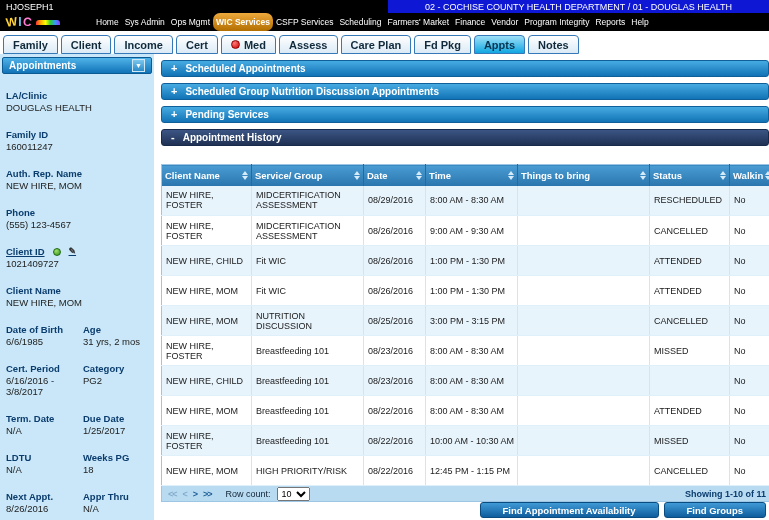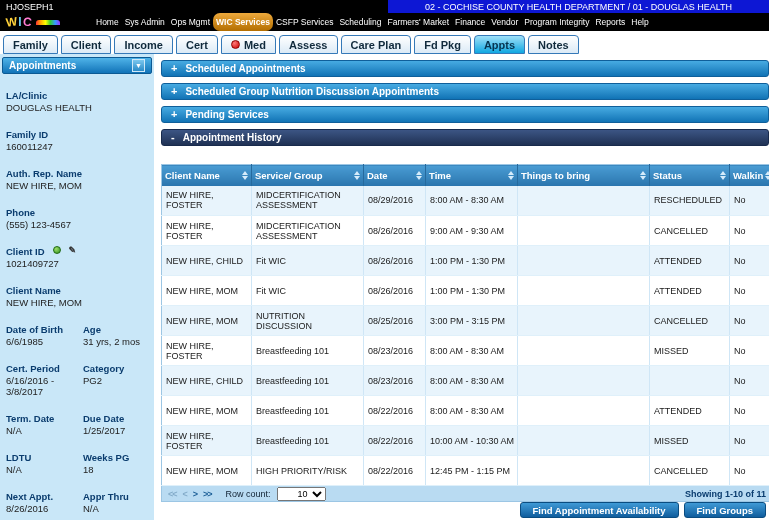--- a/index.html
+++ b/index.html
@@ -44,21 +44,21 @@
     padding-top:3px; display:flex; flex-direction:column; overflow:hidden; }
   .side-header { margin:0 2px; height:17px; flex:none; border:1px solid #0b5a94; border-radius:2px;
     background:linear-gradient(#4fb3e8,#1173b8); color:#fff; font-weight:bold; font-size:10px;
     display:flex; align-items:center; padding:0 6px; cursor:pointer; }
   .arrow-btn { margin-left:auto; width:13px; height:13px; border:1px solid #cfe8f8;
     background:linear-gradient(#7cc7ee,#2a8bc8); color:#fff; font-size:7px;
     display:flex; align-items:center; justify-content:center; cursor:pointer; }
   .field { padding:16px 6px 0; }
   .lab { font-size:9.5px; font-weight:bold; color:#0a3c6e; }
   .val { font-size:9.5px; color:#222; padding-top:1px; word-wrap:break-word; }
-  .labrow { display:flex; align-items:flex-start; gap:8px; }
+  .labrow { display:flex; align-items:center; gap:8px;text-decoration:underline; }
   .green-dot { width:8px; height:8px; border-radius:50%; flex:none;
     background:radial-gradient(circle at 35% 30%, #9fe06a, #2f8f1f); border:1px solid #1f6a12; }
   .pencil { font-size:9px; color:#333; cursor:pointer; line-height:1; }
   .pair { display:flex; }
   .pair .field { width:50%; }
   .wait-block { margin-top:14px; background:#13335f; color:#fff; padding:3px 22px 4px; flex:none; }
   .wait-block .wlab { font-size:9.5px; font-weight:bold; }
   .wait-block .wval { font-size:9.5px; padding-top:2px; }
   .client-btn { display:block; margin:4px 2px 8px; height:16px; flex:none; width:calc(100% - 4px);
     background:linear-gradient(#3f9ad6,#105e9e); color:#fff; font-weight:bold; font-size:9.5px;
@@ -86,26 +86,26 @@
   .grid td:nth-child(4) { white-space:nowrap; overflow:hidden; }
   .grid tbody tr:nth-child(odd) { background:#e8f4fc; }
   .grid tbody tr:nth-child(even) { background:#ffffff; }
   .c0{width:90px}.c1{width:112px}.c2{width:62px}.c3{width:92px}.c4{width:132px}.c5{width:80px}.c6{width:44px}
 
   .pagebar { width:612px; height:16px; background:#b9dbf2; border:1px solid #9cc6e4; border-top:none;
     display:flex; align-items:center; gap:6px; padding:0 6px; font-size:9px; }
   .pg-btn { color:#1c5f97; font-weight:bold; cursor:pointer; letter-spacing:-1px; }
   .pg-btn.disabled { color:#83abc9; }
   .rc-label { color:#123; margin-left:8px; }
-  .rc-select { font-size:9px; height:14px; font-family:"Liberation Sans", sans-serif;padding-left:16px; }
+  .rc-select { font-size:9px; height:14px; font-family:"Liberation Sans", sans-serif; }
   .showing { margin-left:auto; font-weight:bold; color:#0a3c6e; }
 
   .footer { position:absolute; right:3px; bottom:2px; display:flex; gap:5px; }
   .btn { height:16px; background:linear-gradient(#3f9ad6,#0f5d9d); color:#fff; font-weight:bold;
-    font-size:9.5px; border:1px solid #0a4c80; border-radius:3px; padding:0 12px; cursor:pointer;
+    font-size:9.5px; border:1px solid #0a4c80; border-radius:3px; padding:0 22px; cursor:pointer;
     font-family:"Liberation Sans", sans-serif; line-height:13px; }
 </style>
 </head>
 <body>
 
 <div class="screen">
 
   <div class="topbar">
     <span class="username">HJOSEPH1</span>
     <div class="location-banner">02 - COCHISE COUNTY HEALTH DEPARTMENT / 01 - DOUGLAS HEALTH</div>

